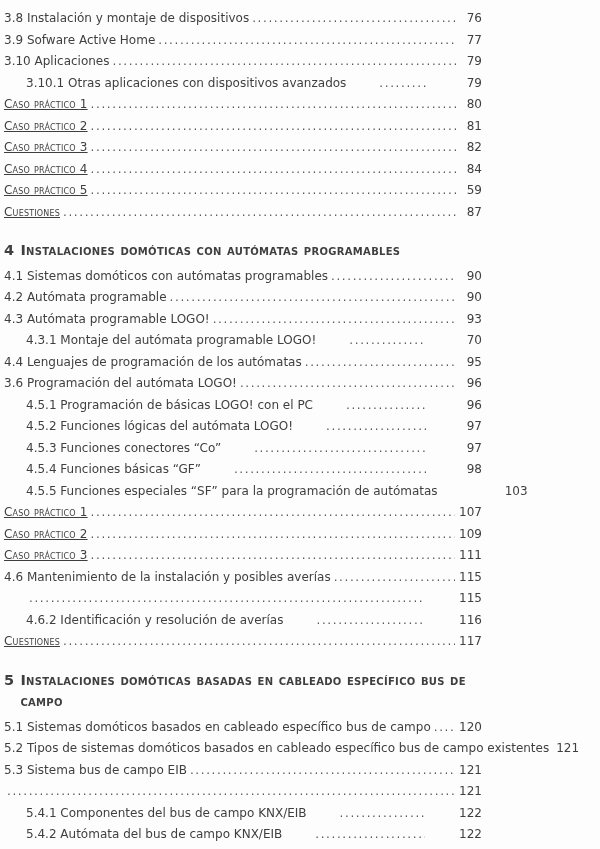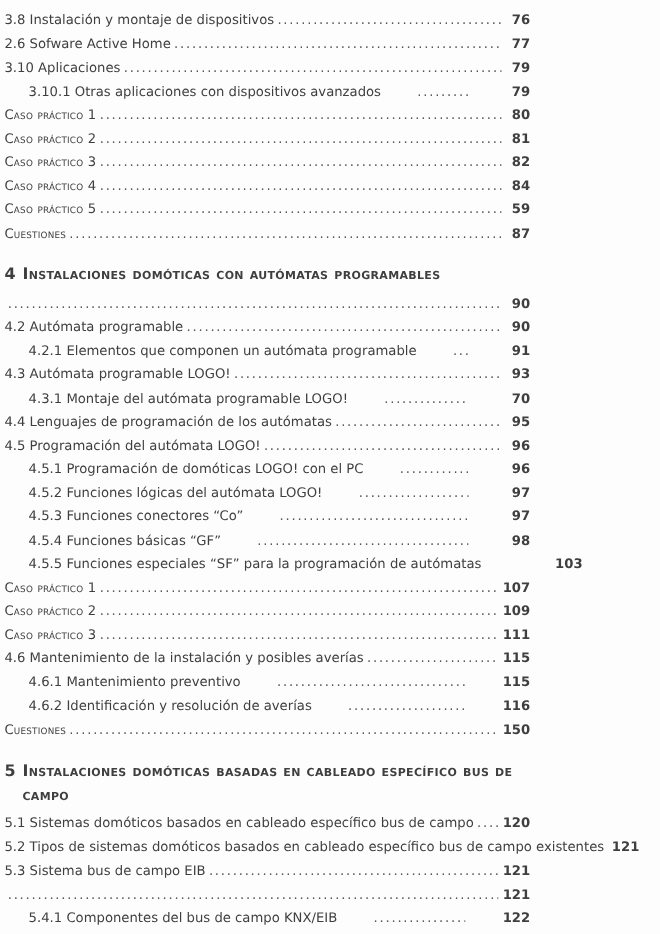--- a/index.html
+++ b/index.html
@@ -30,41 +30,41 @@
     color:var(--text);
   }
   .row .title{
     white-space:nowrap;
     flex-shrink:0;
   }
   .row.l2{padding-left:22px;gap:30px;}
   .row.caso .title{
     font-variant:small-caps;
     letter-spacing:0.2px;
+    text-decoration:underline;
   }
   .leader{
     flex:1;
     min-width:0;
     overflow:hidden;
     white-space:nowrap;
     margin-left:3px;
     color:var(--dot);
     letter-spacing:1.6px;
     font-size:12px;
   }
   .leader::after{
     content:"........................................................................................................................................................................................................";
   }
   .pagenum{
     flex-shrink:0;
     padding-left:4px;
     min-width:22px;
     text-align:right;
     white-space:nowrap;
-    font-weight:bold;
   }
   
   .chapter{
     display:flex;
     align-items:baseline;
     margin:17px 0 4px 0;
     line-height:21.5px;
     font-weight:bold;
     font-variant:small-caps;
     font-size:14.5px;
@@ -78,21 +78,21 @@
 
 <div class="page">
   <div id="toc">
   <div class="row l1">
     <span class="title">3.8 Instalación y montaje de dispositivos</span>
     <span class="leader"></span>
     <span class="pagenum">76</span>
   </div>
 
   <div class="row l1">
-    <span class="title">2.6 Sofware Active Home</span>
+    <span class="title">3.9 Sofware Active Home</span>
     <span class="leader"></span>
     <span class="pagenum">77</span>
   </div>
 
   <div class="row l1">
     <span class="title">3.10 Aplicaciones</span>
     <span class="leader"></span>
     <span class="pagenum">79</span>
   </div>
 
@@ -137,62 +137,58 @@
     <span class="leader"></span>
     <span class="pagenum">87</span>
   </div>
 
   <div class="chapter">
     <span class="chapnum">4</span>
     <span class="chaptitle">Instalaciones domóticas con autómatas programables</span>
   </div>
 
   <div class="row l1">
+    <span class="title">4.1 Sistemas domóticos con autómatas programables</span>
     <span class="leader"></span>
     <span class="pagenum">90</span>
   </div>
 
   <div class="row l1">
     <span class="title">4.2 Autómata programable</span>
     <span class="leader"></span>
     <span class="pagenum">90</span>
   </div>
 
-  <div class="row l2">
-    <span class="title">4.2.1 Elementos que componen un autómata programable</span>
-    <span class="leader"></span>
-    <span class="pagenum">91</span>
-  </div>
 
   <div class="row l1">
     <span class="title">4.3 Autómata programable LOGO!</span>
     <span class="leader"></span>
     <span class="pagenum">93</span>
   </div>
 
   <div class="row l2">
     <span class="title">4.3.1 Montaje del autómata programable LOGO!</span>
     <span class="leader"></span>
     <span class="pagenum">70</span>
   </div>
 
   <div class="row l1">
     <span class="title">4.4 Lenguajes de programación de los autómatas</span>
     <span class="leader"></span>
     <span class="pagenum">95</span>
   </div>
 
   <div class="row l1">
-    <span class="title">4.5 Programación del autómata LOGO!</span>
+    <span class="title">3.6 Programación del autómata LOGO!</span>
     <span class="leader"></span>
     <span class="pagenum">96</span>
   </div>
 
   <div class="row l2">
-    <span class="title">4.5.1 Programación de domóticas LOGO! con el PC</span>
+    <span class="title">4.5.1 Programación de básicas LOGO! con el PC</span>
     <span class="leader"></span>
     <span class="pagenum">96</span>
   </div>
 
   <div class="row l2">
     <span class="title">4.5.2 Funciones lógicas del autómata LOGO!</span>
     <span class="leader"></span>
     <span class="pagenum">97</span>
   </div>
 
@@ -232,35 +228,34 @@
     <span class="pagenum">111</span>
   </div>
 
   <div class="row l1">
     <span class="title">4.6 Mantenimiento de la instalación y posibles averías</span>
     <span class="leader"></span>
     <span class="pagenum">115</span>
   </div>
 
   <div class="row l2">
-    <span class="title">4.6.1 Mantenimiento preventivo</span>
     <span class="leader"></span>
     <span class="pagenum">115</span>
   </div>
 
   <div class="row l2">
     <span class="title">4.6.2 Identificación y resolución de averías</span>
     <span class="leader"></span>
     <span class="pagenum">116</span>
   </div>
 
   <div class="row caso">
     <span class="title">Cuestiones</span>
     <span class="leader"></span>
-    <span class="pagenum">150</span>
+    <span class="pagenum">117</span>
   </div>
 
   <div class="chapter">
     <span class="chapnum">5</span>
     <span class="chaptitle">Instalaciones domóticas basadas en cableado específico bus de campo</span>
   </div>
 
   <div class="row l1">
     <span class="title">5.1 Sistemas domóticos basados en cableado específico bus de campo</span>
     <span class="leader"></span>

